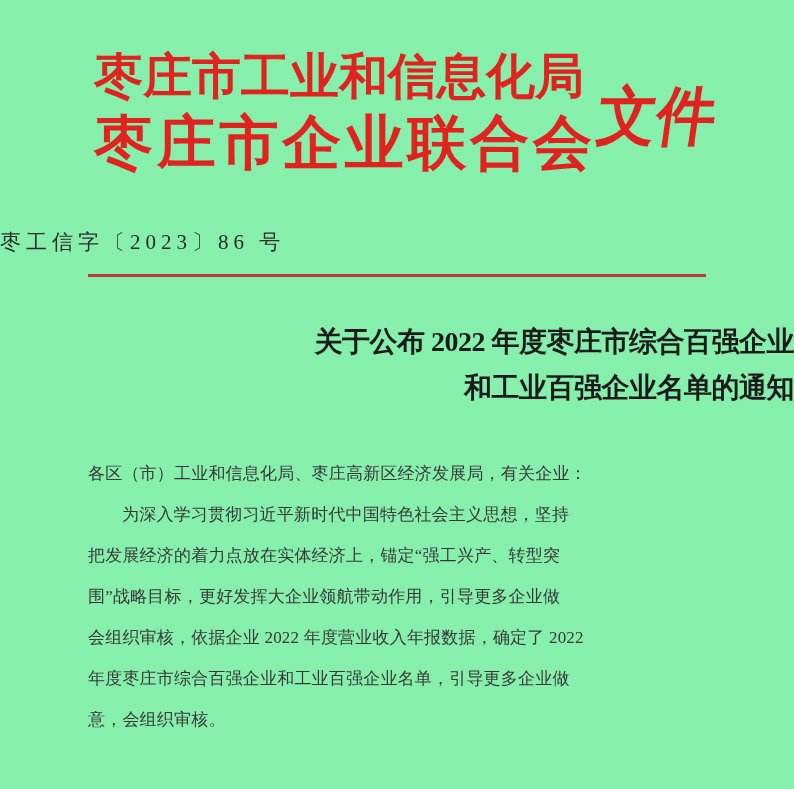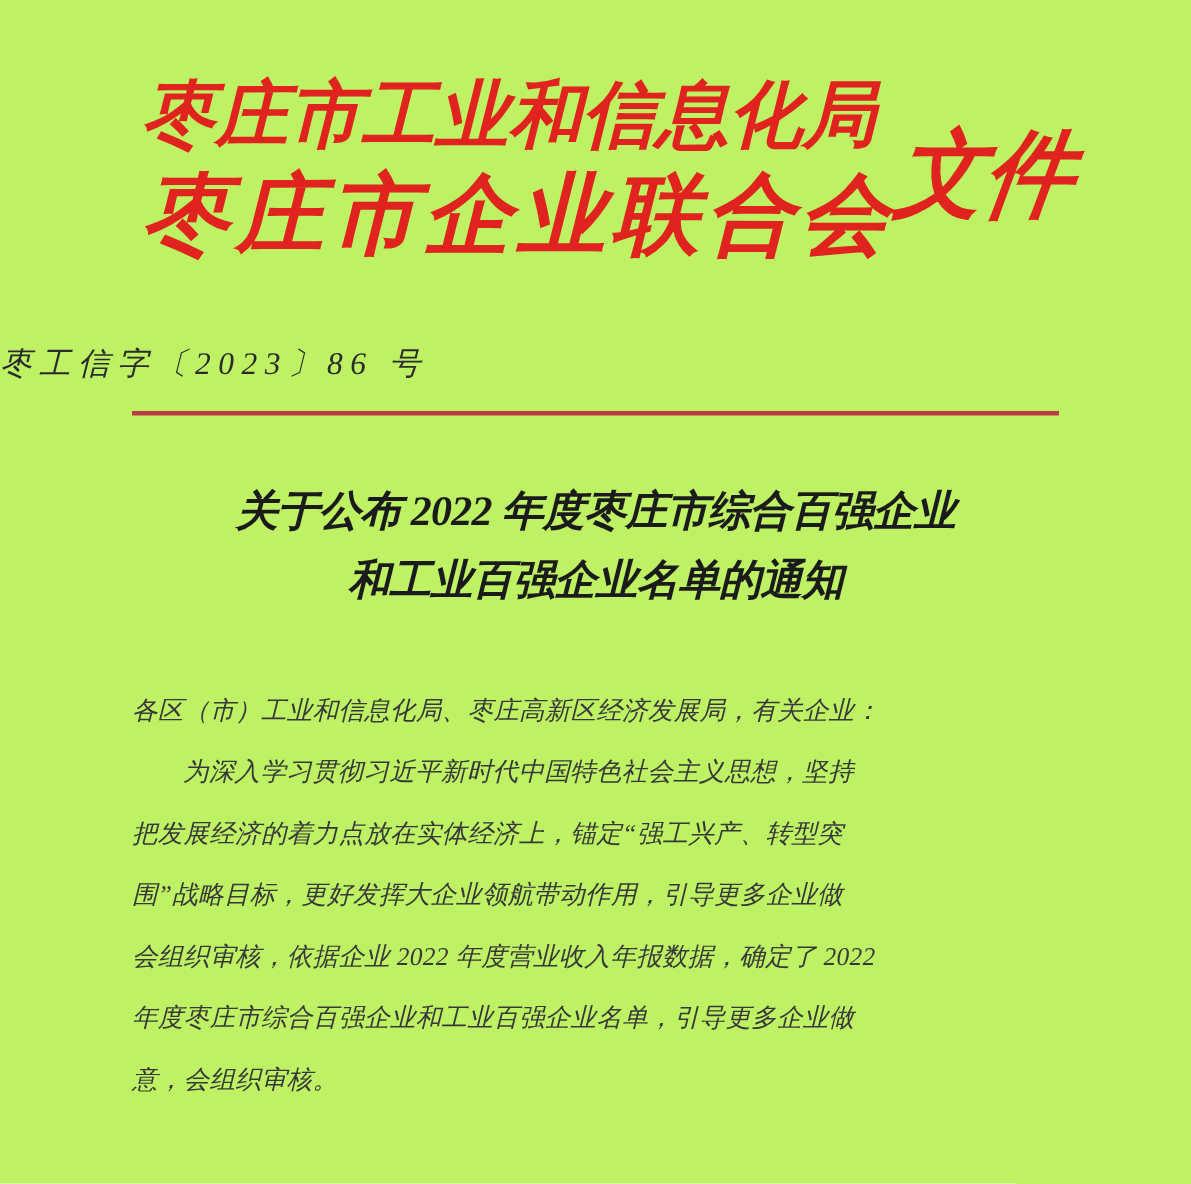--- a/index.html
+++ b/index.html
@@ -6,23 +6,22 @@
   body {
     width: 794px;
     height: 789px;
     background: #ffffff;
     overflow: hidden;
     font-family: "Liberation Serif", "DejaVu Serif", serif;
   }
   .page {
     width: 794px;
     height: 789px;
-    background: #bef264;
+    background: #86efac;
     position: relative;
-    font-style: italic;
   }
   
   .letterhead {
     display: flex;
     align-items: center;
     padding: 44px 86px 0 94px;
   }
   .org-lines {
     width: 498px;
     flex: 0 0 498px;
@@ -62,21 +61,21 @@
   }
   
   .red-line {
     height: 3px;
     background: #bd3945;
     margin: 18px 88px 0 88px;
   }
   
   .title {
     margin-top: 42px;
-    text-align: center;
+    text-align: right;
     font-weight: bold;
     color: #1b1b1b;
     font-size: 28px;
     line-height: 46px;
     letter-spacing: -0.5px;
   }
   
   .body-text {
     margin: 42px 88px 0 88px;
     font-size: 17px;

